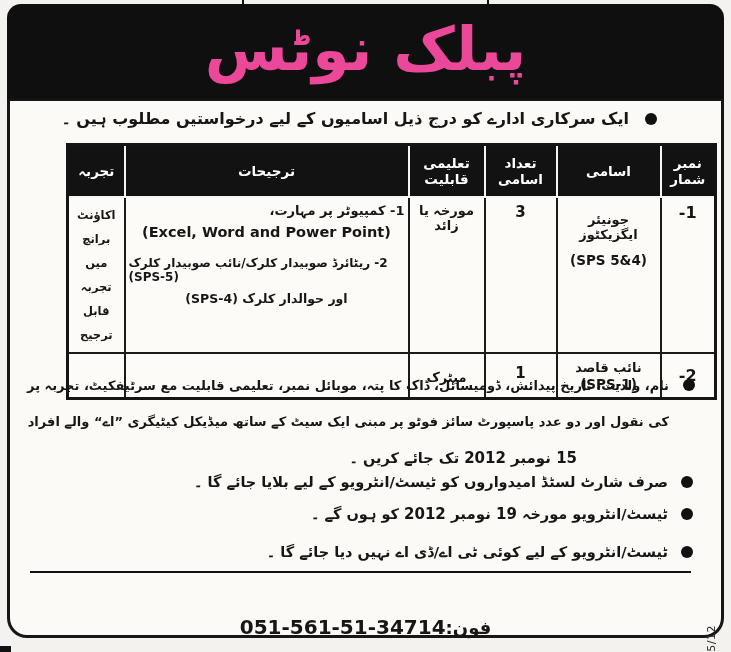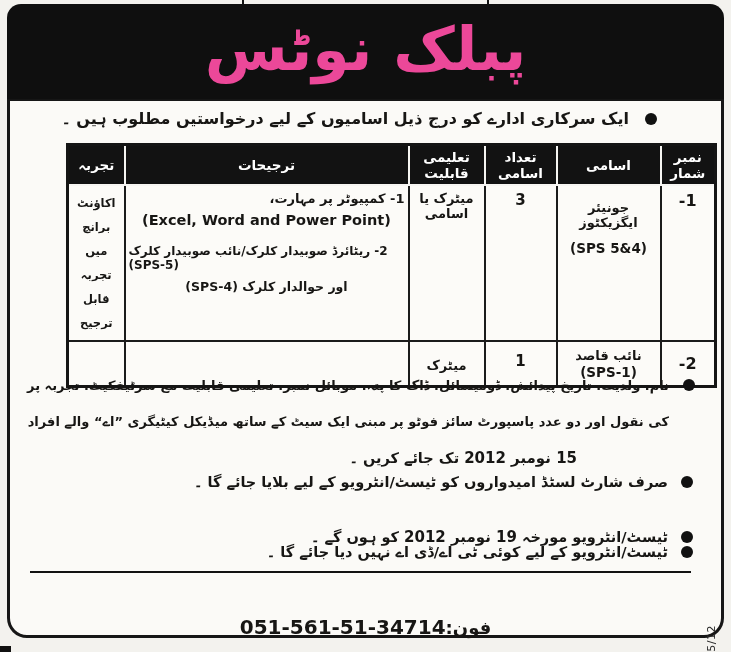--- a/index.html
+++ b/index.html
@@ -45,21 +45,21 @@
   }
 
   
   table.jobs {
     position:absolute; left:56px; top:42px; width:648px;
     border-collapse:collapse; table-layout:fixed;
     border:3px solid #151515; direction:rtl;
   }
   table.jobs th {
     background:#121212; color:#fff; font-size:13.5px; font-weight:bold;
-    height:40px; border:2px solid #f6f5f2; border-top:none; text-align:center;
+    height:52px; border:2px solid #f6f5f2; border-top:none; text-align:center;
   }
   table.jobs td {
     border:2px solid #1b1b1b; vertical-align:top; text-align:center;
     padding:5px 3px; background:#fcfbf8;
   }
   tr.r1 td { height:127px; }
   tr.r2 td { height:44px; vertical-align:middle; }
   td.serial { font-size:16px; padding-top:14px; }
   td.post .ur { font-size:13px; padding-top:9px; }
   td.post .num { font-size:13.5px; padding-top:10px; }
@@ -83,21 +83,21 @@
   .note1 .b-n1 { position:absolute; right:-26px; top:11px; }
   .note1 .l { height:36px; line-height:36px; white-space:nowrap; overflow:hidden; }
   .note1 .j { text-align:justify; text-align-last:justify; }
   .note1 .l3 { text-align:right; margin-right:92px; font-size:14.5px; }
   .note1 .l3 .num { font-size:15px; }
 
   .note-line {
     position:absolute; right:28px; display:flex; direction:rtl;
     align-items:center; gap:13px; font-size:14.5px; height:26px;
   }
-  .n2 { top:368px; } .n3 { top:423px; } .n4 { top:438px; }
+  .n2 { top:368px; } .n3 { top:400px; } .n4 { top:438px; }
   .n3 .num { font-size:15px; }
 
   .rule { position:absolute; left:20px; right:30px; top:470px; height:2px; background:#121212; }
 
   .address {
     position:absolute; left:0; right:0; top:477px; text-align:center;
     direction:rtl; font-size:19px;
   }
   .address .num { font-size:20px; }
   .phone {
@@ -154,21 +154,21 @@
       </thead>
       <tbody>
         <tr class="r1">
           <td class="serial"><span class="num" dir="ltr">-1</span></td>
           <td class="post">
             <div class="ur">جونیئر ایگزیکٹوز</div>
             <div class="num" dir="ltr">(SPS 5&amp;4)</div>
           </td>
           <td class="count"><span class="num">3</span></td>
           <td class="qual">
-              <div class="ur">میٹرک یا اسامی</div>
+              <div class="ur">مورخہ یا زائد</div>
             </td>
           <td class="prefs">
             <div class="ur pl1">1- کمپیوٹر پر مہارت،</div>
             <div class="num en" dir="ltr">(Excel,  Word and Power Point)</div>
             <div class="ur pl2">2- ریٹائرڈ صوبیدار کلرک/نائب صوبیدار کلرک (SPS-5)</div>
             <div class="ur pl2b">اور حوالدار کلرک (SPS-4)</div>
           </td>
           <td class="exp">
             <div class="ur">اکاؤنٹ برانچ</div>
             <div class="ur">میں تجربہ قابل ترجیح</div>

